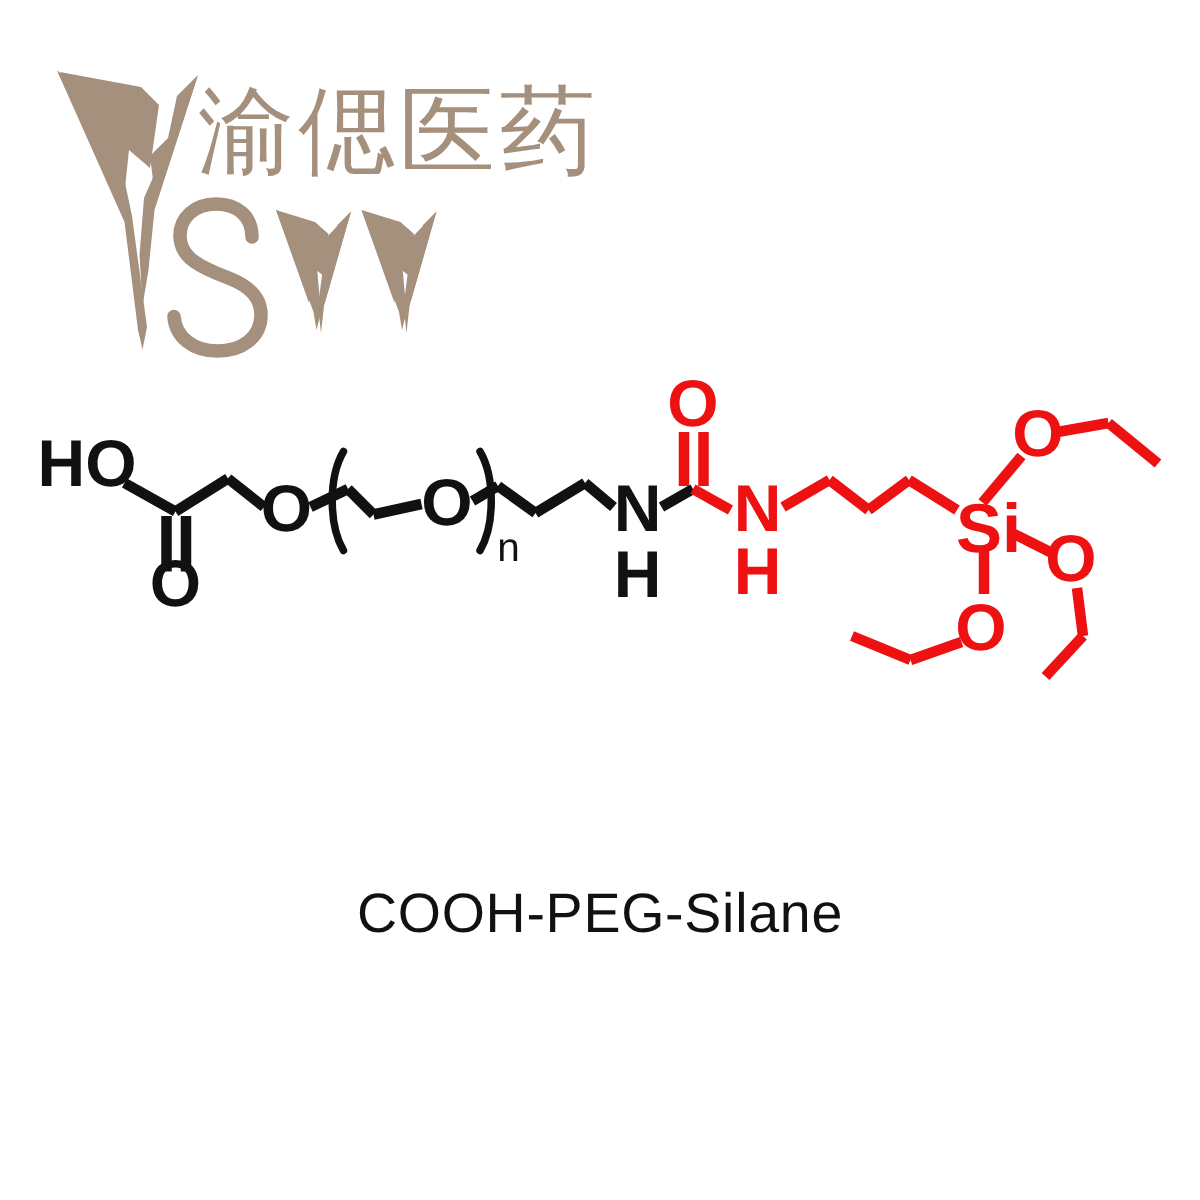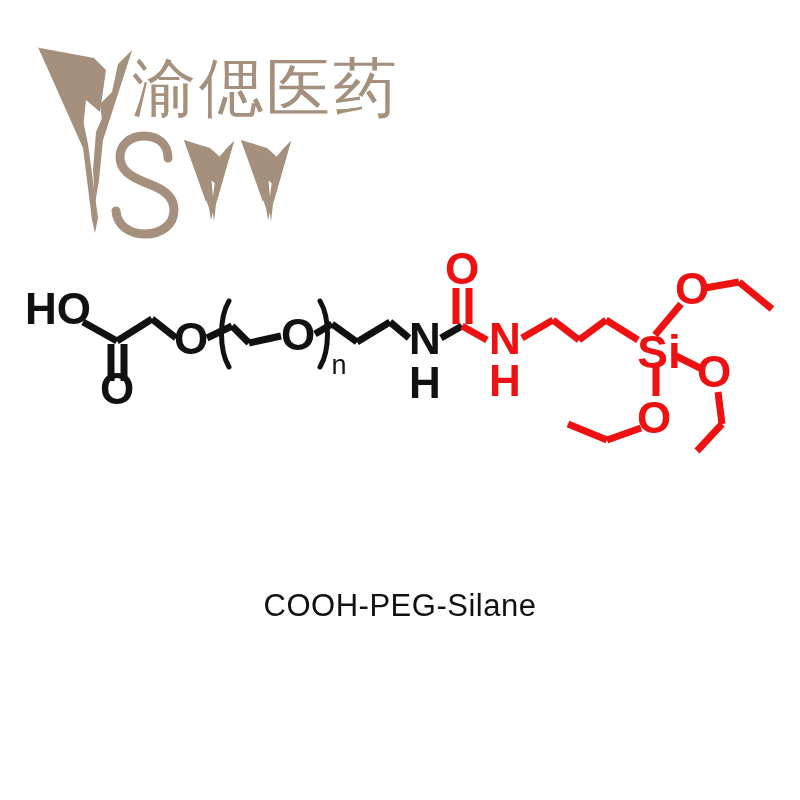--- a/index.html
+++ b/index.html
@@ -54,21 +54,21 @@
     width: 800px;
     height: 250px;
   }
   .caption {
     position: absolute;
     left: 0;
     top: 588px;
     width: 800px;
     text-align: center;
     font-family: "Liberation Sans", sans-serif;
-    font-size: 31px;
+    font-size: 37px;
     letter-spacing: 0.5px;
     color: #111111;
     font-weight: 400;
   }
   svg { display: block; }
 </style>
 </head>
 <body>
 
 <div id="page">

